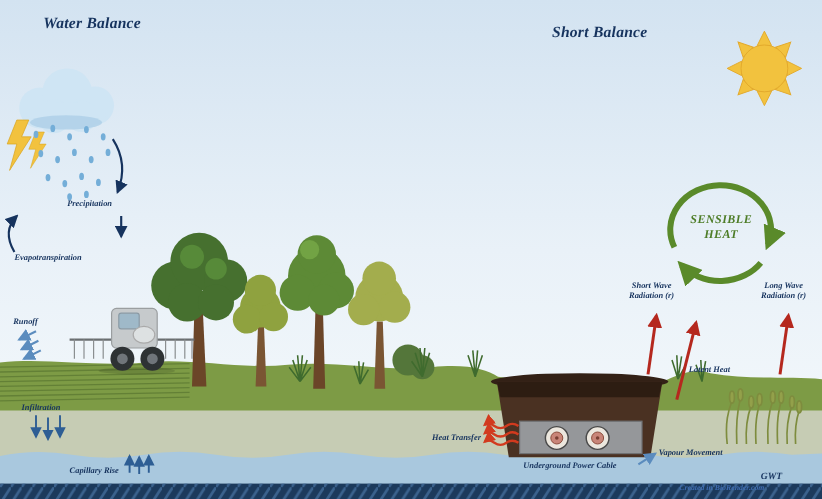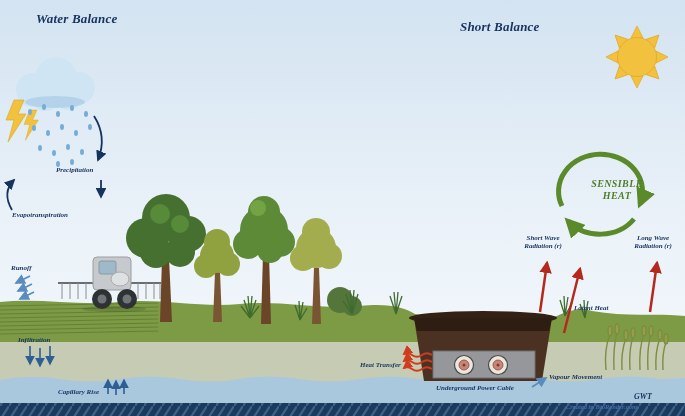--- a/index.html
+++ b/index.html
@@ -280,21 +280,21 @@
 <div class="label title" style="left:36px;top:12px;">Water Balance</div>
 <div class="label title" style="left:460px;top:20px;">Short Balance</div>
 
 <div class="label" style="left:56px;top:166px;">Precipitation</div>
 <div class="label" style="left:12px;top:211px;">Evapotranspiration</div>
 <div class="label" style="left:11px;top:264px;">Runoff</div>
 <div class="label" style="left:18px;top:336px;">Infiltration</div>
 <div class="label" style="left:58px;top:388px;">Capillary Rise</div>
 <div class="label gwt" style="left:634px;top:392px;">GWT</div>
 
-<div class="label center sensible" style="left:561px;top:178px;width:80px;margin-left:16px;">
+<div class="label center sensible" style="left:561px;top:178px;width:80px;">
   <span style="display:block;">SENSIBLE</span>
   <span style="display:block;text-align:center;">HEAT</span>
 </div>
 <div class="label center" style="left:510px;top:234px;width:66px;">
   <span style="display:block;">Short Wave</span>
   <span style="display:block;">Radiation (r)</span>
 </div>
 <div class="label center" style="left:620px;top:234px;width:66px;">
   <span style="display:block;">Long Wave</span>
   <span style="display:block;">Radiation (r)</span>

